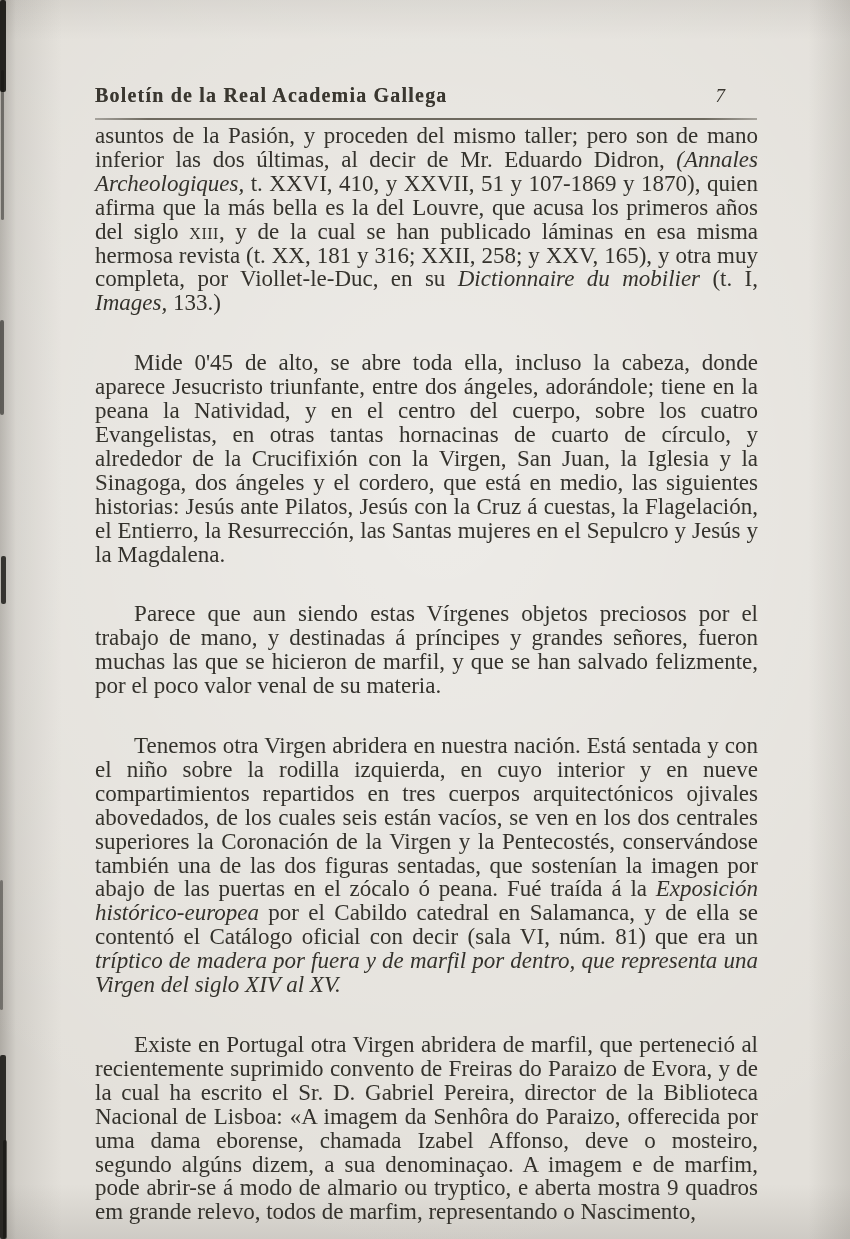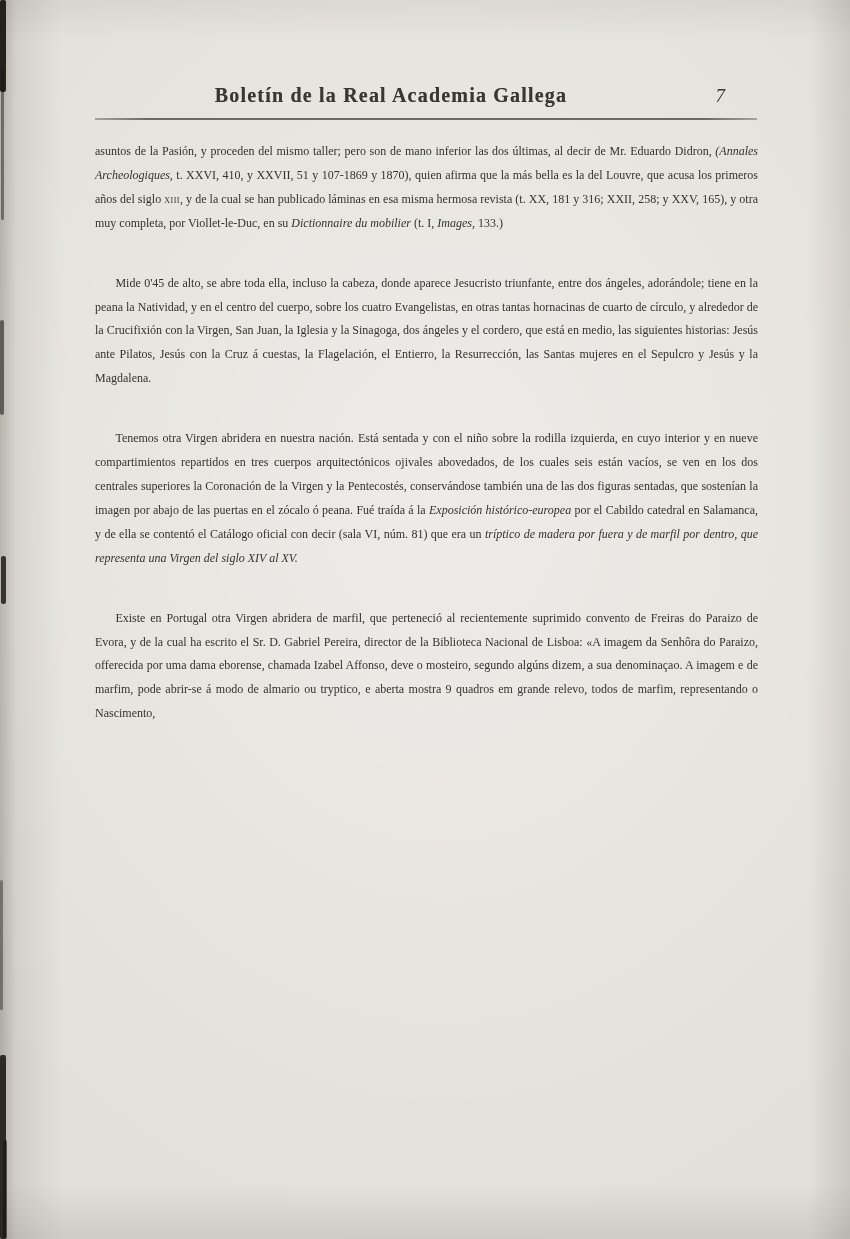--- a/index.html
+++ b/index.html
@@ -40,21 +40,21 @@
 
   .header {
     position: absolute;
     top: 84px;
     left: 95px;
     width: 662px;
     height: 30px;
   }
   .journal-title {
     display: block;
-    text-align: center;
+    text-align: left;
     padding-right: 70px;
     font-size: 20px;
     font-weight: bold;
     letter-spacing: 1.2px;
     color: #3a3730;
     text-shadow: 0 0 0.4px rgba(58,55,48,0.6);
   }
   .page-number {
     position: absolute;
     right: 32px;
@@ -67,24 +67,24 @@
     position: absolute;
     top: 118px;
     left: 95px;
     width: 662px;
     height: 2px;
     background: linear-gradient(90deg, rgba(70,66,58,0.4), #6d695f 8%, #6d695f 92%, rgba(70,66,58,0.4));
   }
 
   .article-body {
     position: absolute;
-    top: 140px;
+    top: 124px;
     left: 95px;
     width: 663px;
-    font-size: 12px;
+    font-size: 23px;
     line-height: 23.9px;
     text-align: justify;
     color: #34322c;
   }
   .article-body p {
     margin: 0;
   }
   .article-body p.indent {
     text-indent: 1.7em;
     margin-top: 36px;
@@ -108,17 +108,18 @@
   <div class="header">
     <span class="journal-title">Boletín de la Real Academia Gallega</span>
     <span class="page-number">7</span>
   </div>
 
   <div class="header-rule"></div>
 
   <div class="article-body">
       <p><span>asuntos de la Pasión, y proceden del mismo taller; pero son de mano inferior las dos últimas, al decir de Mr. Eduardo Didron, </span><span class="it">(Annales Archeologiques,</span><span> t. XXVI, 410, y XXVII, 51 y 107-1869 y 1870), quien afirma que la más bella es la del Louvre, que acusa los primeros años del siglo </span><span class="sc">xiii</span><span>, y de la cual se han publicado láminas en esa misma hermosa revista (t. XX, 181 y 316; XXII, 258; y XXV, 165), y otra muy completa, por Viollet-le-Duc, en su </span><span class="it">Dictionnaire du mobilier</span><span> (t. I, </span><span class="it">Images,</span><span> 133.)</span></p>
       <p class="indent"><span>Mide 0'45 de alto, se abre toda ella, incluso la cabeza, donde aparece Jesucristo triunfante, entre dos ángeles, adorándole; tiene en la peana la Natividad, y en el centro del cuerpo, sobre los cuatro Evangelistas, en otras tantas hornacinas de cuarto de círculo, y alrededor de la Crucifixión con la Virgen, San Juan, la Iglesia y la Sinagoga, dos ángeles y el cordero, que está en medio, las siguientes historias: Jesús ante Pilatos, Jesús con la Cruz á cuestas, la Flagelación, el Entierro, la Resurrección, las Santas mujeres en el Sepulcro y Jesús y la Magdalena.</span></p>
+      <p class="indent"><span>Parece que aun siendo estas Vírgenes objetos preciosos por el trabajo de mano, y destinadas á príncipes y grandes señores, fueron muchas las que se hicieron de marfil, y que se han salvado felizmente, por el poco valor venal de su materia.</span></p>
       <p class="indent"><span>Tenemos otra Virgen abridera en nuestra nación. Está sentada y con el niño sobre la rodilla izquierda, en cuyo interior y en nueve compartimientos repartidos en tres cuerpos arquitectónicos ojivales abovedados, de los cuales seis están vacíos, se ven en los dos centrales superiores la Coronación de la Virgen y la Pentecostés, conservándose también una de las dos figuras sentadas, que sostenían la imagen por abajo de las puertas en el zócalo ó peana. Fué traída á la </span><span class="it">Exposición histórico-europea</span><span> por el Cabildo catedral en Salamanca, y de ella se contentó el Catálogo oficial con decir (sala VI, núm. 81) que era un </span><span class="it">tríptico de madera por fuera y de marfil por dentro, que representa una Virgen del siglo XIV al XV.</span></p>
       <p class="indent"><span>Existe en Portugal otra Virgen abridera de marfil, que perteneció al recientemente suprimido convento de Freiras do Paraizo de Evora, y de la cual ha escrito el Sr. D. Gabriel Pereira, director de la Biblioteca Nacional de Lisboa: «A imagem da Senhôra do Paraizo, offerecida por uma dama eborense, chamada Izabel Affonso, deve o mosteiro, segundo algúns dizem, a sua denominaçao. A imagem e de marfim, pode abrir-se á modo de almario ou tryptico, e aberta mostra 9 quadros em grande relevo, todos de marfim, representando o Nascimento,</span></p>
     </div>
 
 </div>
 
 </body></html>

